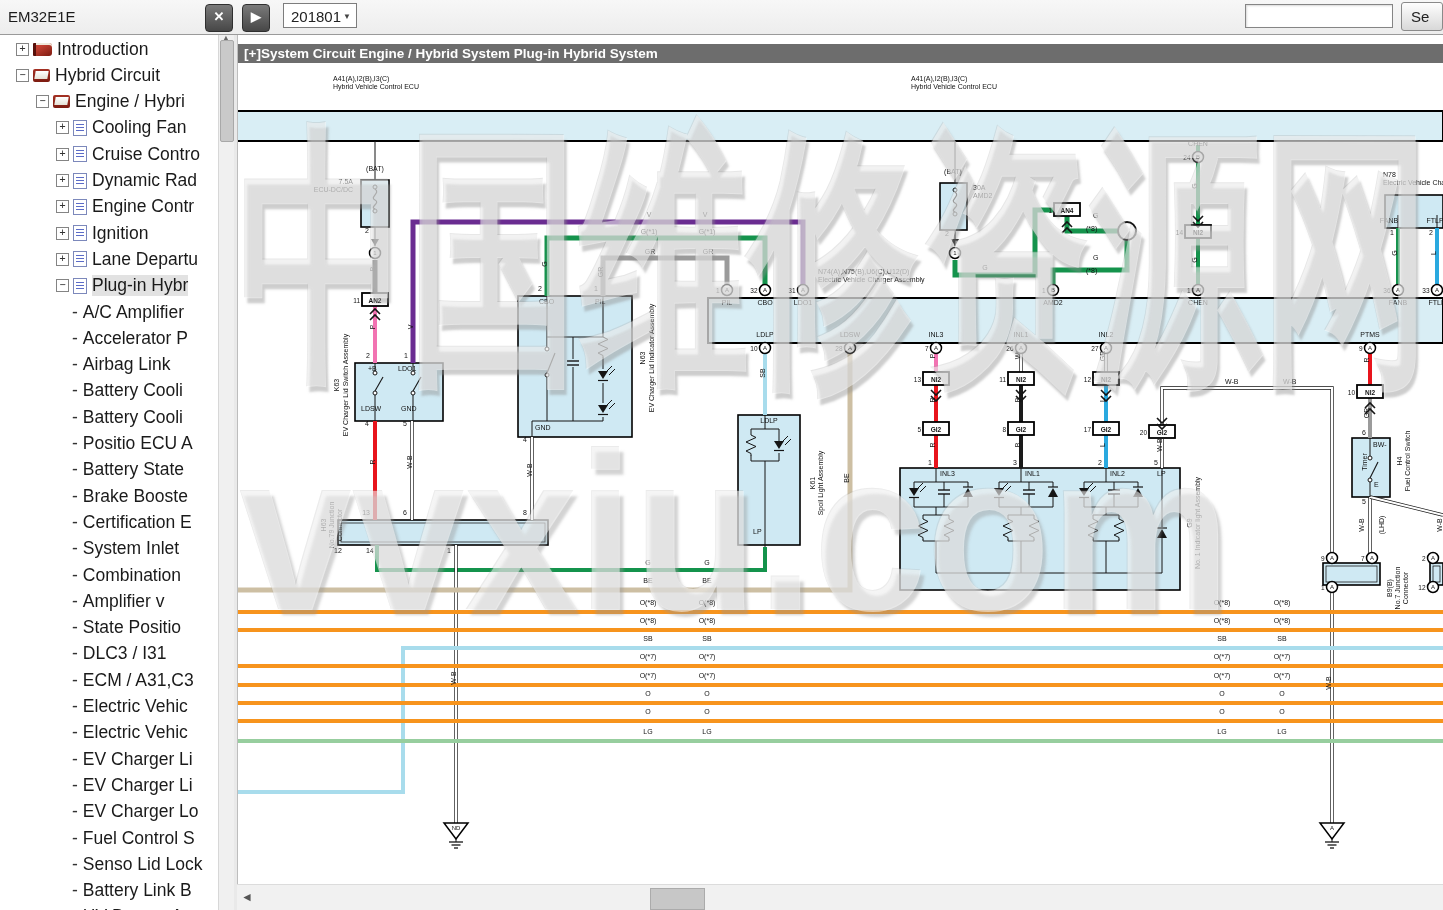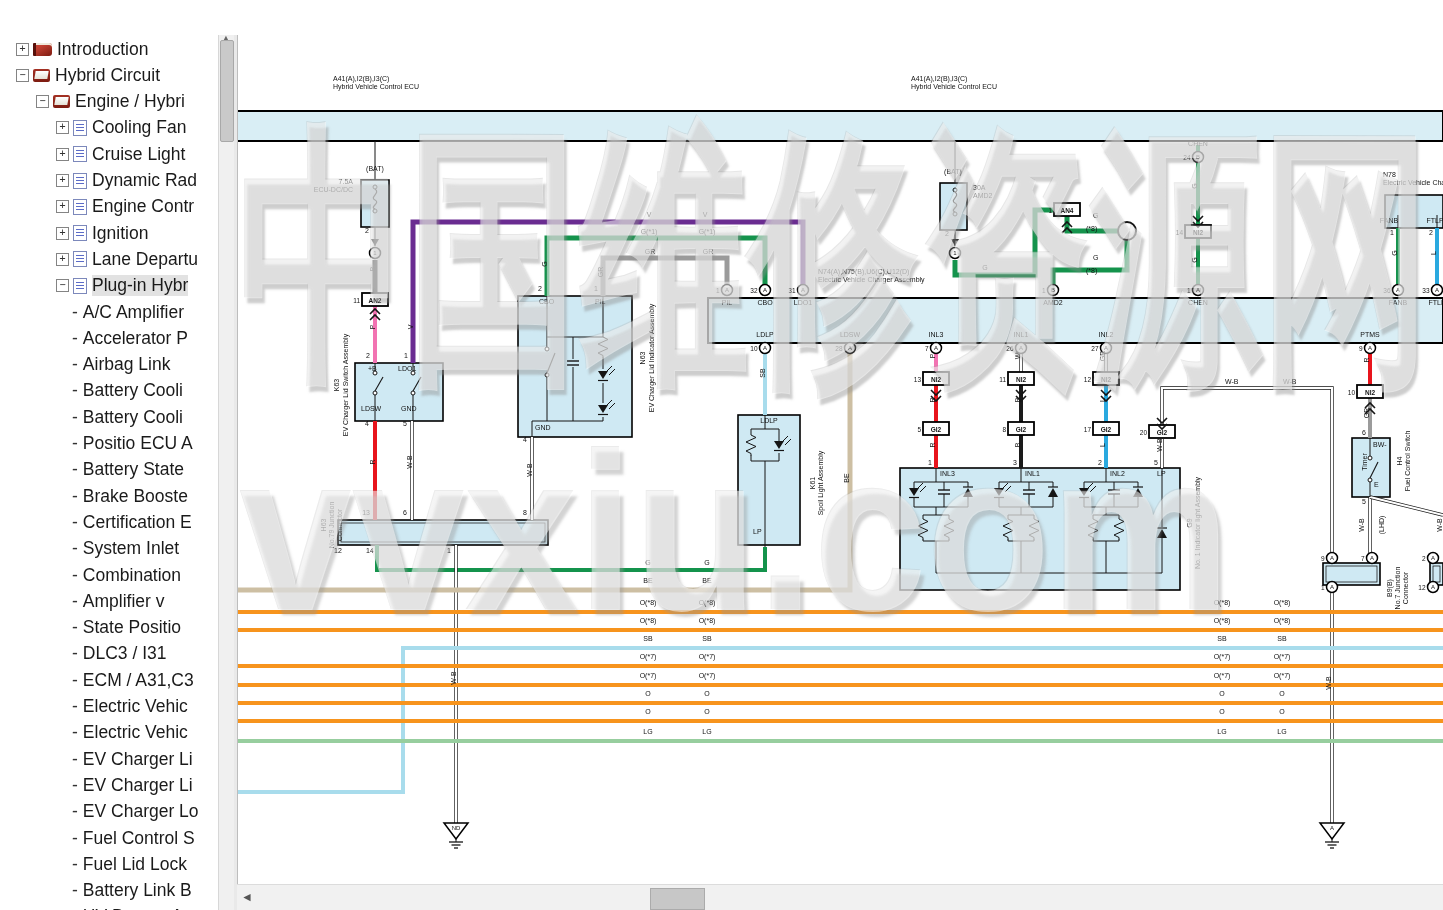--- a/index.html
+++ b/index.html
@@ -74,20 +74,37 @@
   #hscroll{position:absolute;left:237px;top:884px;width:1206px;height:26px;background:#f1f1f1;
     border-top:1px solid #dcdcdc;z-index:60;}
   #h-left{position:absolute;left:4px;top:5px;font-size:12px;color:#555;}
   #h-thumb{position:absolute;left:413px;top:3px;width:53px;height:20px;background:#c7c7c7;border:1px solid #ababab;}
 </style>
 </head>
 <body>
 
 <div id="stage">
 
+  <div id="topbar">
+    <span id="win-title">EM32E1E</span>
+    <div id="close-btn" class="dkbtn">
+      <span>✕</span>
+    </div>
+    <div id="play-btn" class="dkbtn">
+      <span>▶</span>
+    </div>
+    <div id="version-dd">
+      <span>201801</span>
+      <span class="arr">▼</span>
+    </div>
+    <input id="search-input" value="" style="">
+    <div id="search-btn">
+      <span>Se</span>
+    </div>
+  </div>
 
   <div id="sidebar">
       <div class="trow" style="top: 1px; padding-left: 16px;">
         <span class="tw-exp">+</span>
         <span class="ic ic-book"></span>
         <span>Introduction</span>
       </div>
       <div class="trow" style="top: 27.3px; padding-left: 16px;">
         <span class="tw-exp">−</span>
         <span class="ic ic-open"></span>
@@ -99,21 +116,21 @@
         <span>Engine / Hybri</span>
       </div>
       <div class="trow" style="top: 79.9px; padding-left: 56px;">
         <span class="tw-exp">+</span>
         <span class="ic ic-doc"></span>
         <span>Cooling Fan</span>
       </div>
       <div class="trow" style="top: 106.2px; padding-left: 56px;">
         <span class="tw-exp">+</span>
         <span class="ic ic-doc"></span>
-        <span>Cruise Light</span>
+        <span>Cruise Contro</span>
       </div>
       <div class="trow" style="top: 132.5px; padding-left: 56px;">
         <span class="tw-exp">+</span>
         <span class="ic ic-doc"></span>
         <span>Dynamic Rad</span>
       </div>
       <div class="trow" style="top: 158.8px; padding-left: 56px;">
         <span class="tw-exp">+</span>
         <span class="ic ic-doc"></span>
         <span>Engine Contr</span>
@@ -212,21 +229,21 @@
       <div class="trow" style="top: 763.7px; padding-left: 72px;">
         <span class="dash">-</span>
         <span>EV Charger Lo</span>
       </div>
       <div class="trow" style="top: 790px; padding-left: 72px;">
         <span class="dash">-</span>
         <span>Fuel Control S</span>
       </div>
       <div class="trow" style="top: 816.3px; padding-left: 72px;">
         <span class="dash">-</span>
-        <span>Fuel Lid Lock</span>
+        <span>Senso Lid Lock</span>
       </div>
       <div class="trow" style="top: 842.6px; padding-left: 72px;">
         <span class="dash">-</span>
         <span>Battery Link B</span>
       </div>
       <div class="trow" style="top: 868.9px; padding-left: 72px;">
         <span class="dash">-</span>
         <span>HV Battery A</span>
       </div>
     </div>
@@ -746,20 +763,21 @@
         <span class="lbl v" style="left: 1159px; top: 426px;">H4</span>
         <span class="lbl v" style="left: 1167px; top: 426px;">Fuel Control Switch</span>
         <span class="lbl v" style="left: 1121px; top: 490px;">W-B</span>
         <span class="lbl v" style="left: 1141px; top: 490px;">(LHD)</span>
         <span class="lbl v" style="left: 1088px; top: 648px;">W-B</span>
         <span class="lbl v" style="left: 1199px; top: 490px;">W-B</span>
         <span class="lbl v" style="left: 1149px; top: 553px;">B9(B)</span>
         <span class="lbl v" style="left: 1157px; top: 553px;">No.7 Junction</span>
         <span class="lbl v" style="left: 1165px; top: 553px;">Connector</span>
       </div>
+    <div id="dheader">[+]System Circuit  Engine / Hybrid System  Plug-in Hybrid System</div>
   </div>
 
   <div id="wm">
     <div id="wm-cn">中国维修资源网</div>
     <div id="wm-en">vvxiu.com</div>
   </div>
 
   <div id="hscroll">
     <div id="h-left">◄</div>
     <div id="h-thumb"></div>

